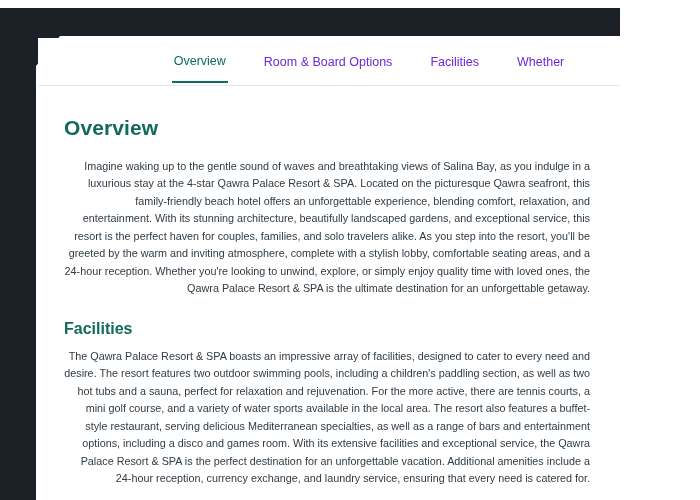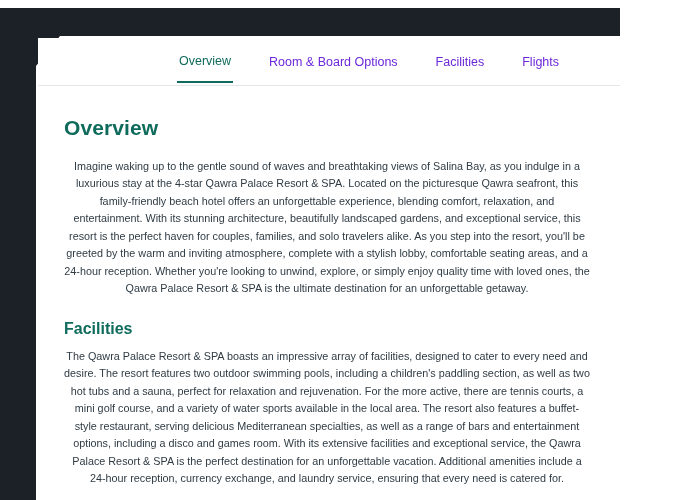--- a/index.html
+++ b/index.html
@@ -96,21 +96,21 @@
     font-size: 16px;
     color: #0f6b5c;
     margin: 22px 0 10px 0;
     font-weight: bold;
   }
   p.body {
     font-size: 10.8px;
     line-height: 1.62;
     color: #2f3b44;
     margin: 0 0 4px 0;
-    text-align: center;
+    text-align: right;
   }
 
   
   .side-card {
     position: absolute;
     left: 640px; top: 110px;
     width: 180px;
     background: #ffffff;
     border: 1px solid #e2e6e9;
     border-radius: 4px;
@@ -194,21 +194,21 @@
 <div id="frame">
   <div class="bezel"></div>
   <div class="bezel-inner"></div>
 
   <div class="viewport">
 
     <div class="tabbar">
       <div class="tab active">Overview</div>
       <div class="tab">Room &amp; Board Options</div>
       <div class="tab">Facilities</div>
-      <div class="tab">Flights</div>
+      <div class="tab">Whether</div>
     </div>
 
     <div class="content">
       <div class="main-col">
         <h1 class="page-title">Overview</h1>
         <p class="body">Imagine waking up to the gentle sound of waves and breathtaking views of Salina Bay, as you indulge in a luxurious stay at the 4-star Qawra Palace Resort &amp; SPA. Located on the picturesque Qawra seafront, this family-friendly beach hotel offers an unforgettable experience, blending comfort, relaxation, and entertainment. With its stunning architecture, beautifully landscaped gardens, and exceptional service, this resort is the perfect haven for couples, families, and solo travelers alike. As you step into the resort, you'll be greeted by the warm and inviting atmosphere, complete with a stylish lobby, comfortable seating areas, and a 24-hour reception. Whether you're looking to unwind, explore, or simply enjoy quality time with loved ones, the Qawra Palace Resort &amp; SPA is the ultimate destination for an unforgettable getaway.</p>
 
         <h2 class="section-title">Facilities</h2>
         <p class="body">The Qawra Palace Resort &amp; SPA boasts an impressive array of facilities, designed to cater to every need and desire. The resort features two outdoor swimming pools, including a children's paddling section, as well as two hot tubs and a sauna, perfect for relaxation and rejuvenation. For the more active, there are tennis courts, a mini golf course, and a variety of water sports available in the local area. The resort also features a buffet-style restaurant, serving delicious Mediterranean specialties, as well as a range of bars and entertainment options, including a disco and games room. With its extensive facilities and exceptional service, the Qawra Palace Resort &amp; SPA is the perfect destination for an unforgettable vacation. Additional amenities include a 24-hour reception, currency exchange, and laundry service, ensuring that every need is catered for.</p>
 

